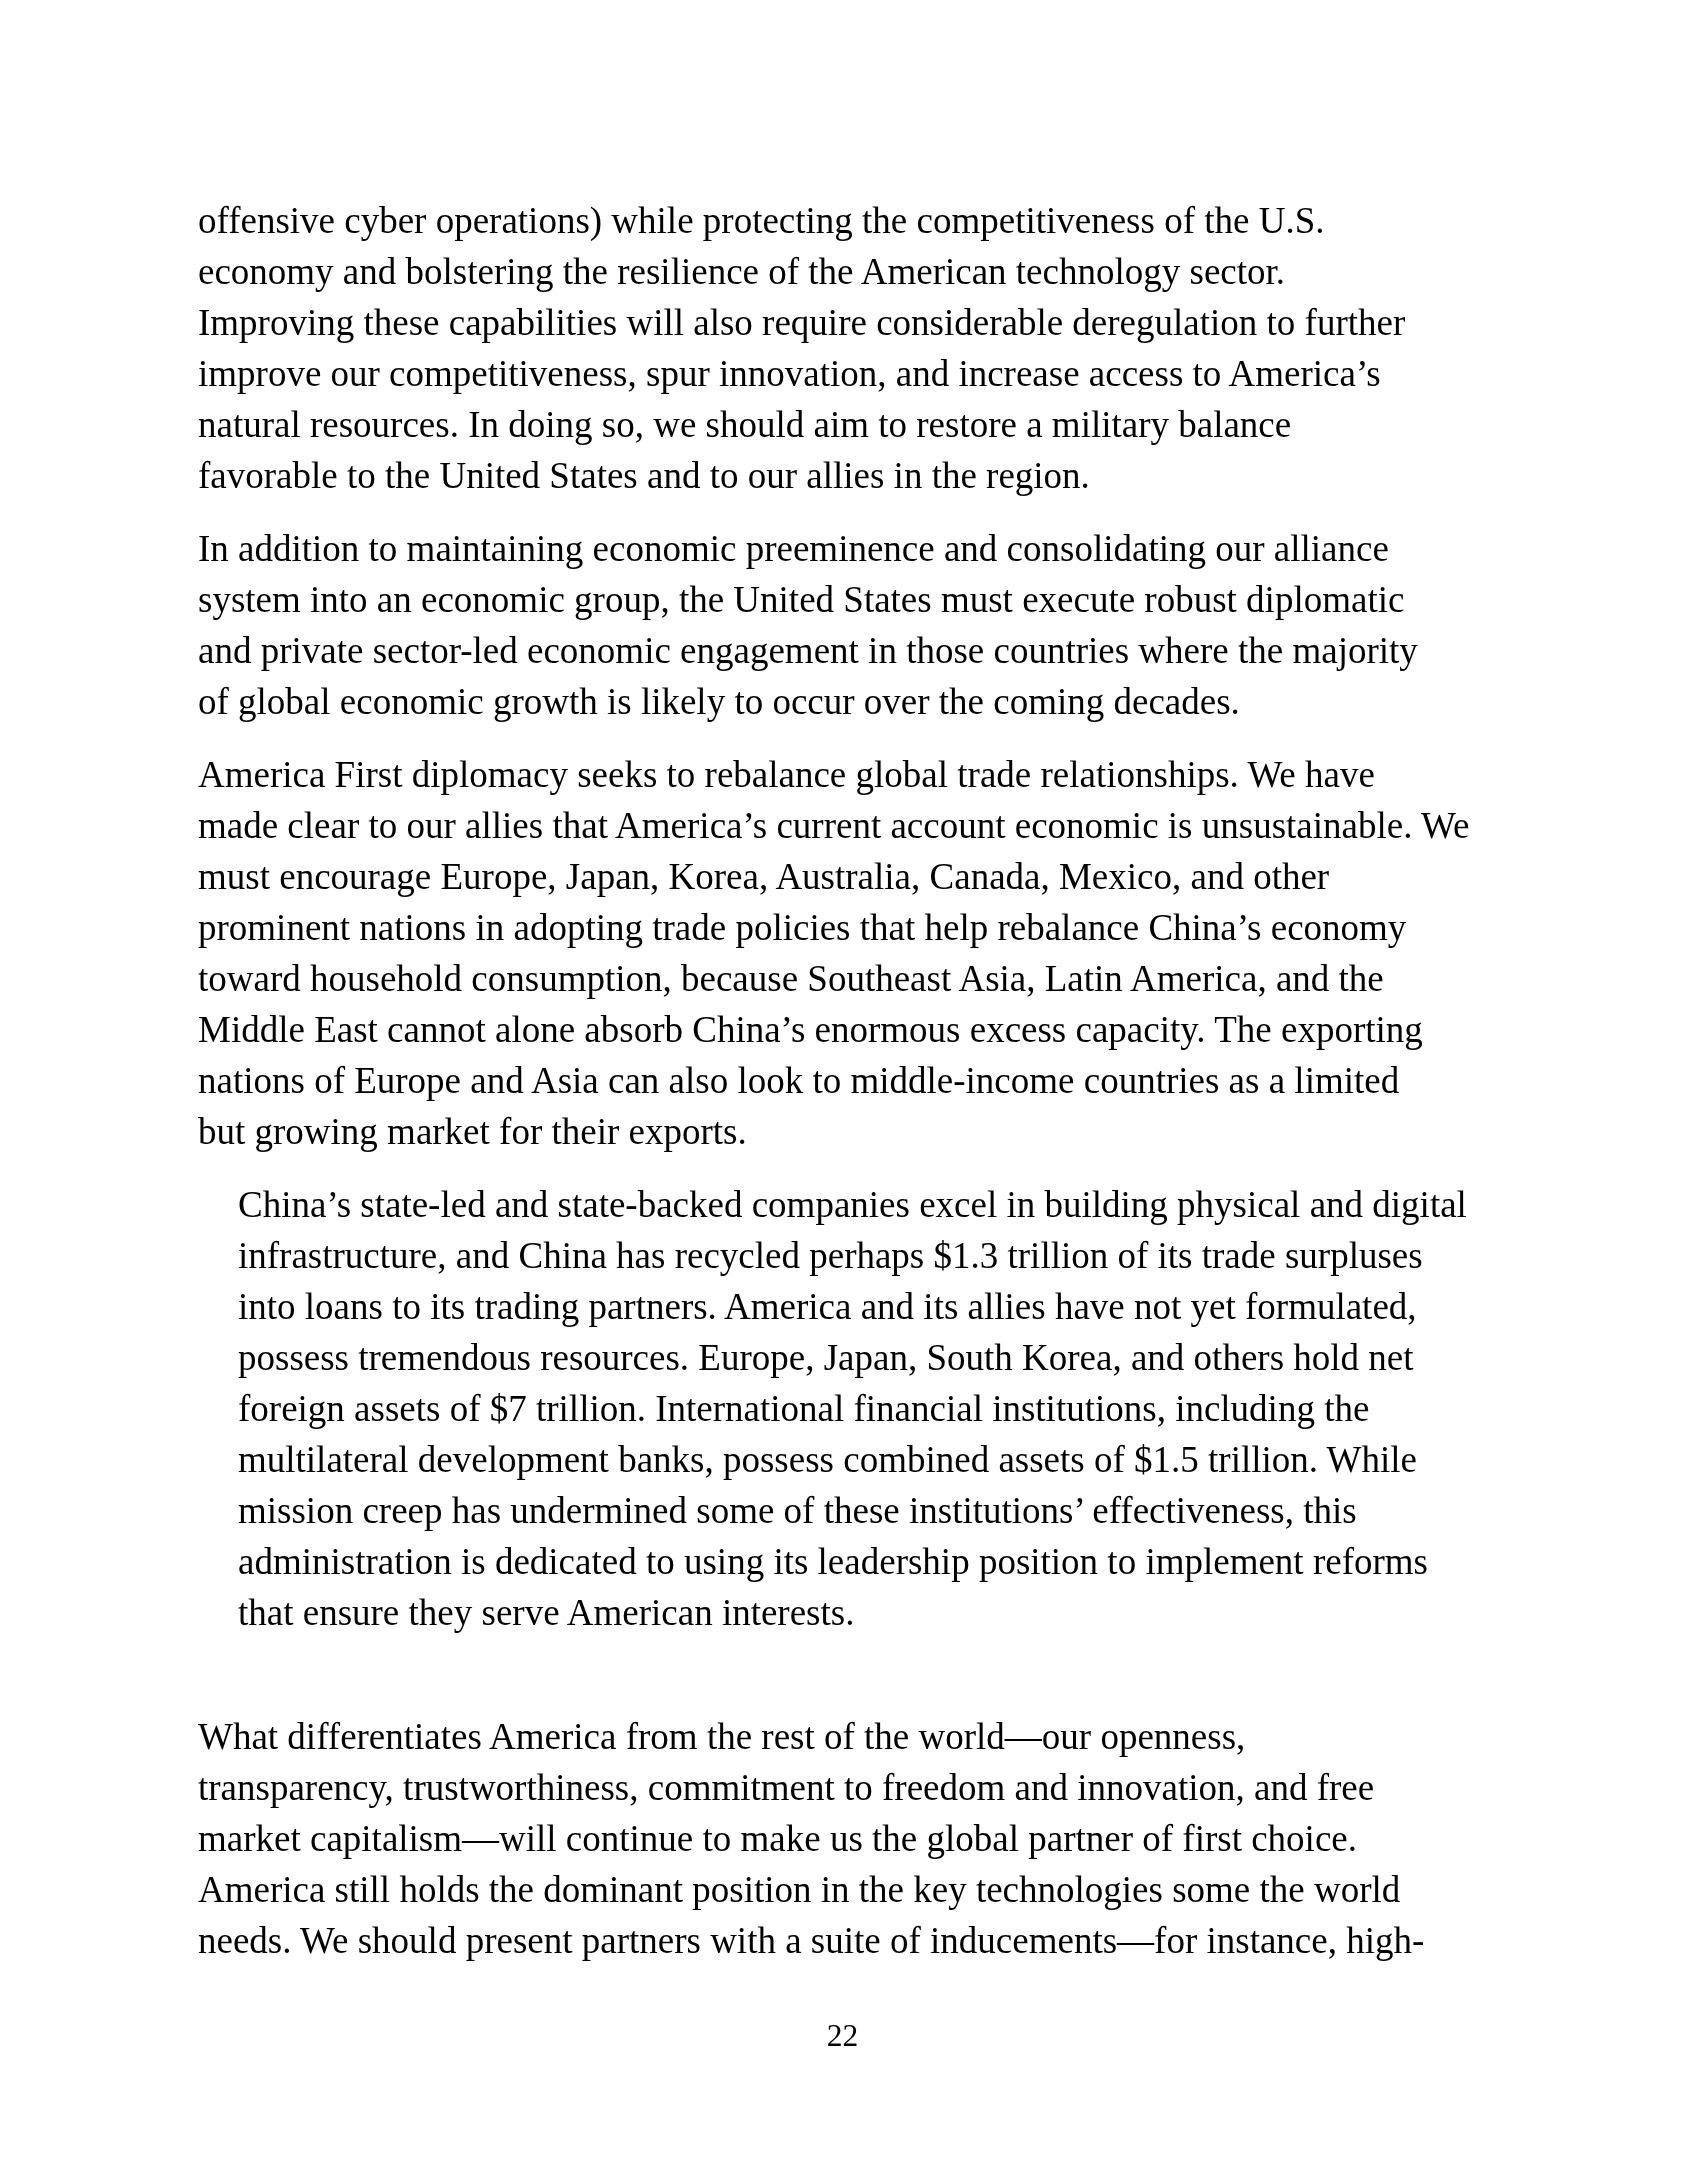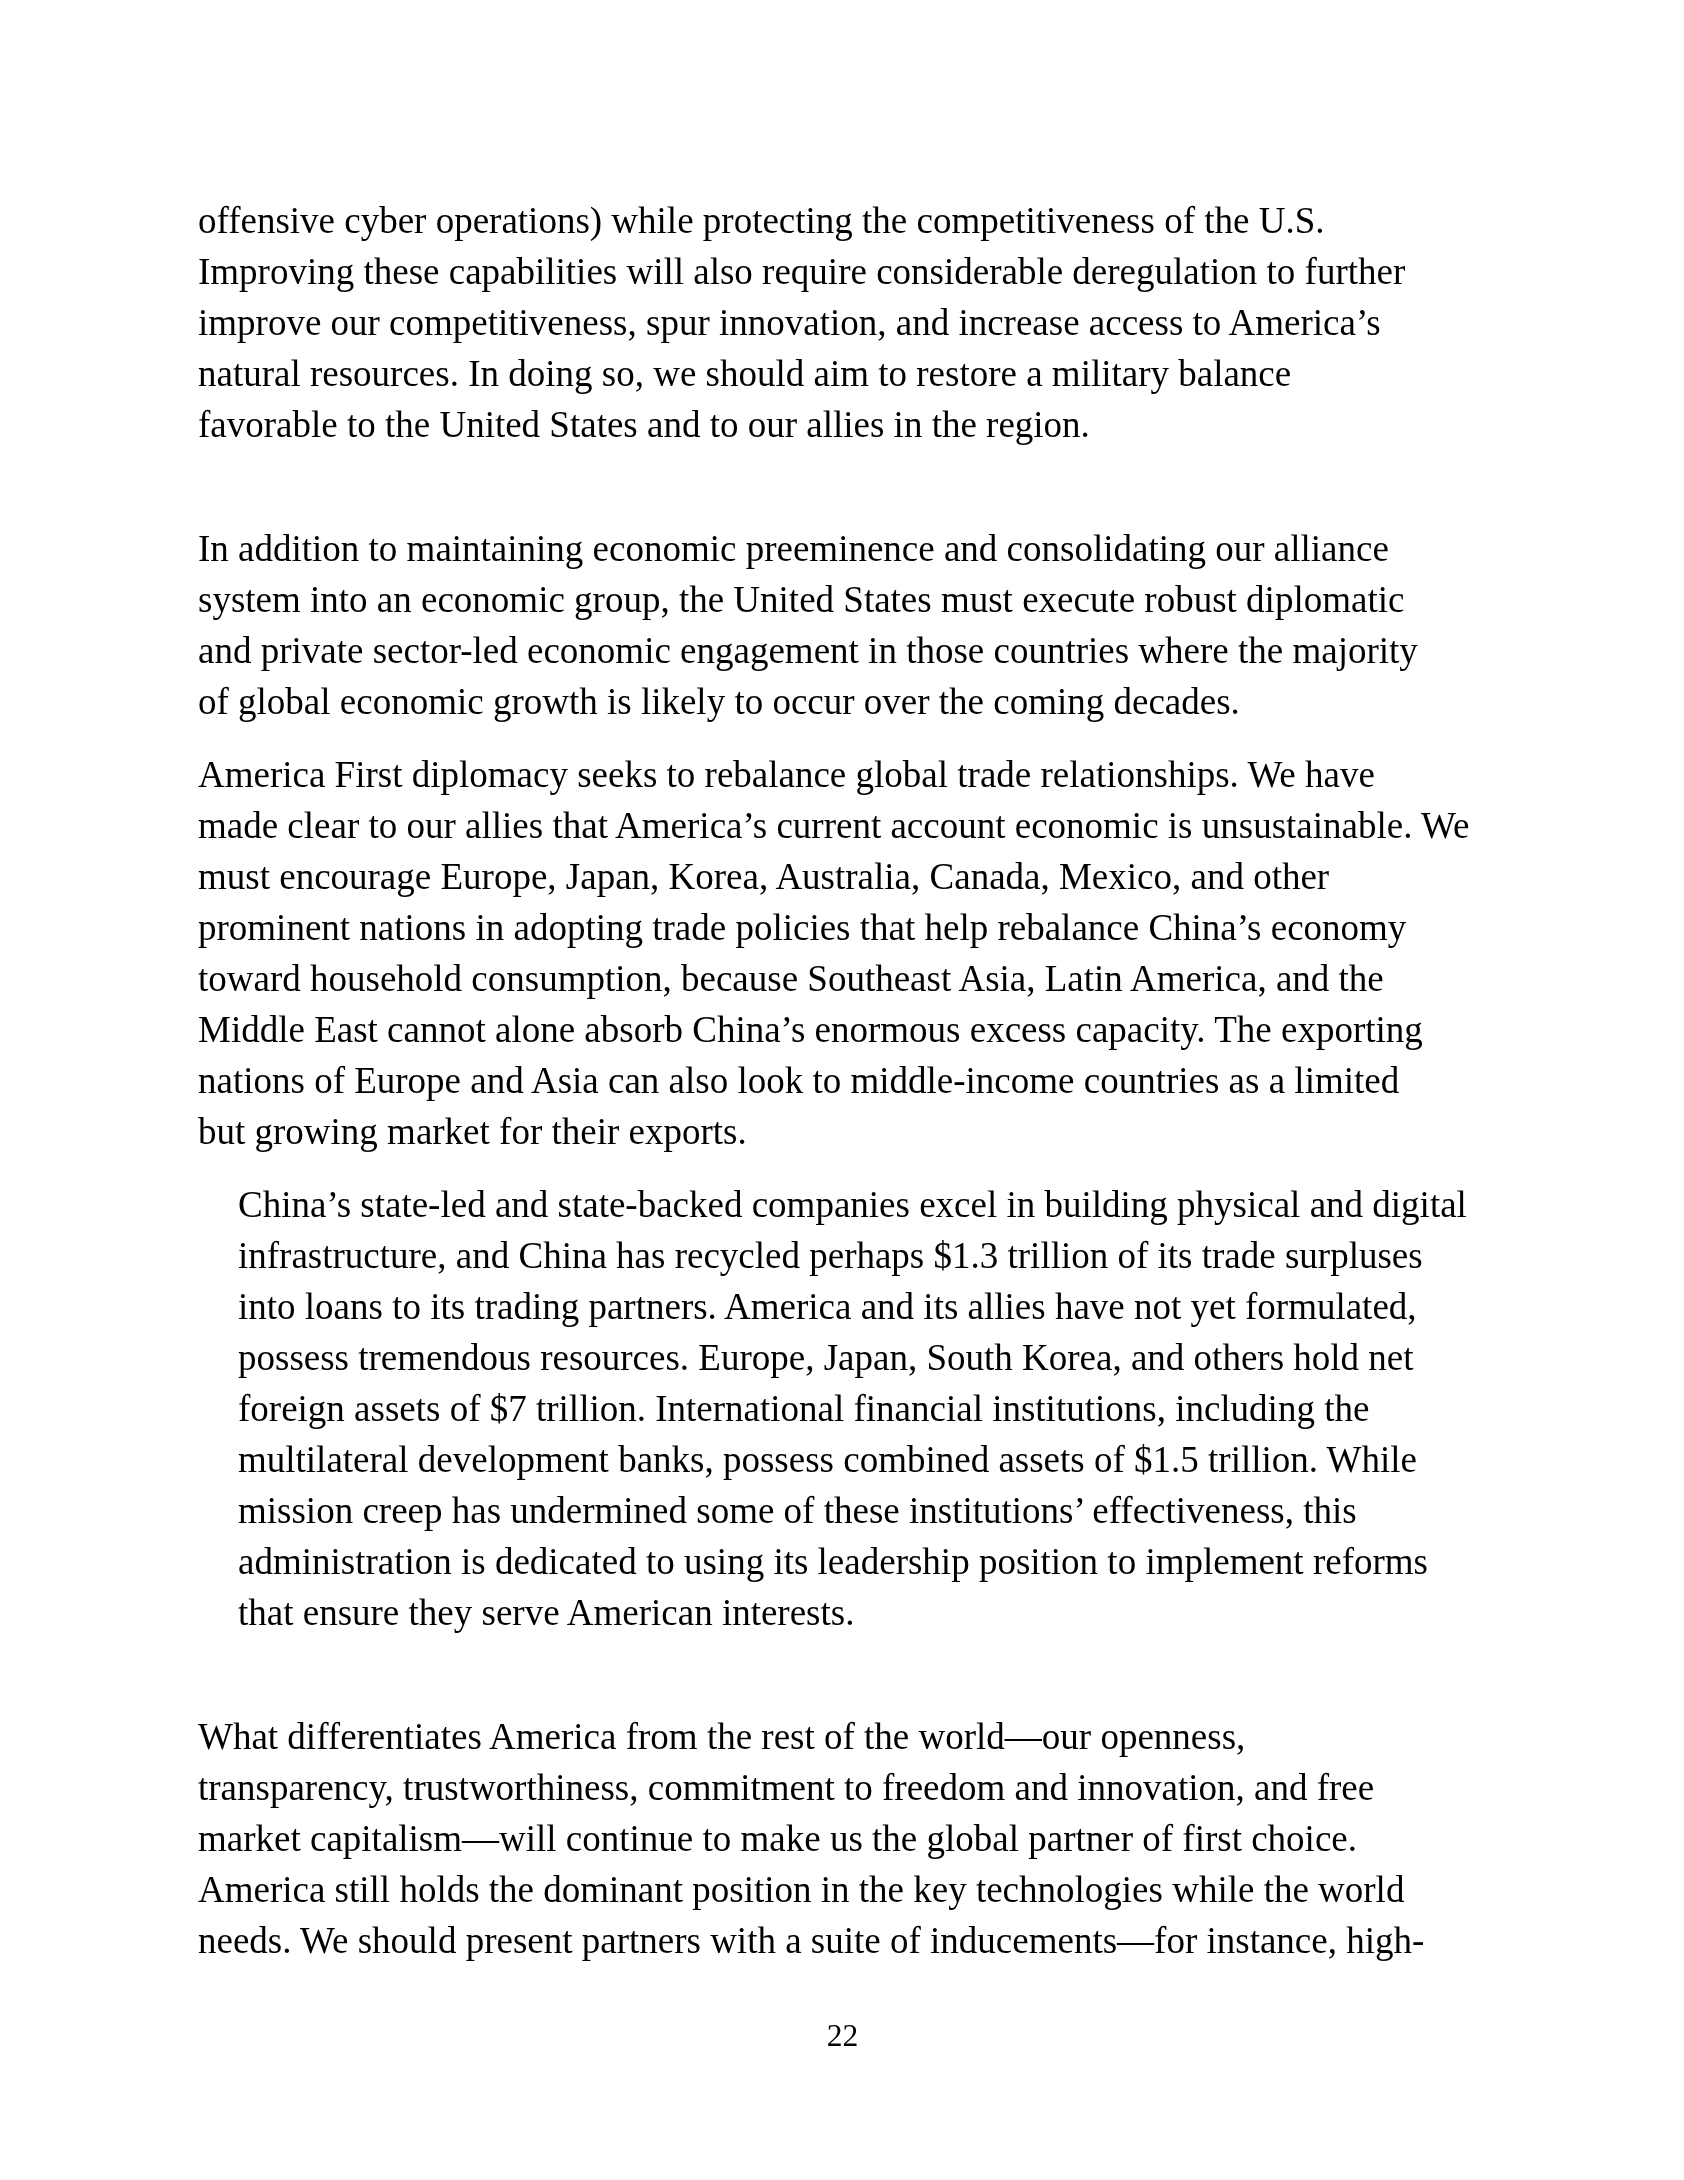--- a/index.html
+++ b/index.html
@@ -54,20 +54,21 @@
       white-space: nowrap;
     }
   </style>
 </head>
 <body>
 
 <div class="page">
 
   <div class="para" id="p1">
     <span class="line">offensive cyber operations) while protecting the competitiveness of the U.S.</span>
+    <span class="line">economy and bolstering the resilience of the American technology sector.</span>
     <span class="line">Improving these capabilities will also require considerable deregulation to further</span>
     <span class="line">improve our competitiveness, spur innovation, and increase access to America’s</span>
     <span class="line">natural resources. In doing so, we should aim to restore a military balance</span>
     <span class="line">favorable to the United States and to our allies in the region.</span>
   </div>
 
   <div class="para" id="p2">
     <span class="line">In addition to maintaining economic preeminence and consolidating our alliance</span>
     <span class="line">system into an economic group, the United States must execute robust diplomatic</span>
     <span class="line">and private sector-led economic engagement in those countries where the majority</span>
@@ -94,20 +95,20 @@
     <span class="line">multilateral development banks, possess combined assets of $1.5 trillion. While</span>
     <span class="line">mission creep has undermined some of these institutions’ effectiveness, this</span>
     <span class="line">administration is dedicated to using its leadership position to implement reforms</span>
     <span class="line">that ensure they serve American interests.</span>
   </div>
 
   <div class="para" id="p5">
     <span class="line">What differentiates America from the rest of the world—our openness,</span>
     <span class="line">transparency, trustworthiness, commitment to freedom and innovation, and free</span>
     <span class="line">market capitalism—will continue to make us the global partner of first choice.</span>
-    <span class="line">America still holds the dominant position in the key technologies while the world</span>
+    <span class="line">America still holds the dominant position in the key technologies some the world</span>
     <span class="line">needs. We should present partners with a suite of inducements—for instance, high-</span>
   </div>
 
   <div class="page-number">22</div>
 
 </div>
 
 
 </body></html>

